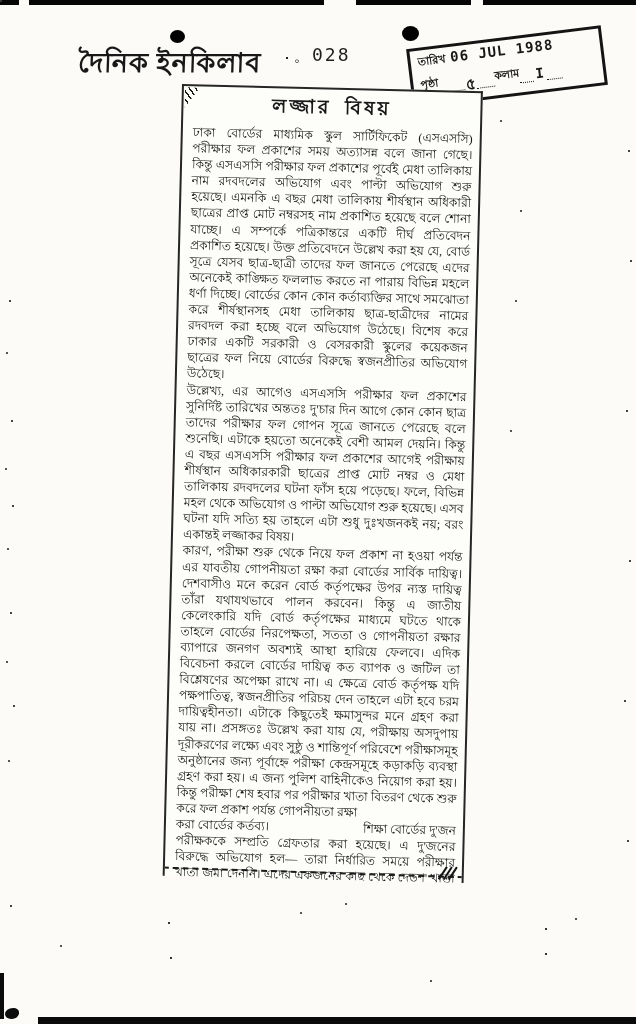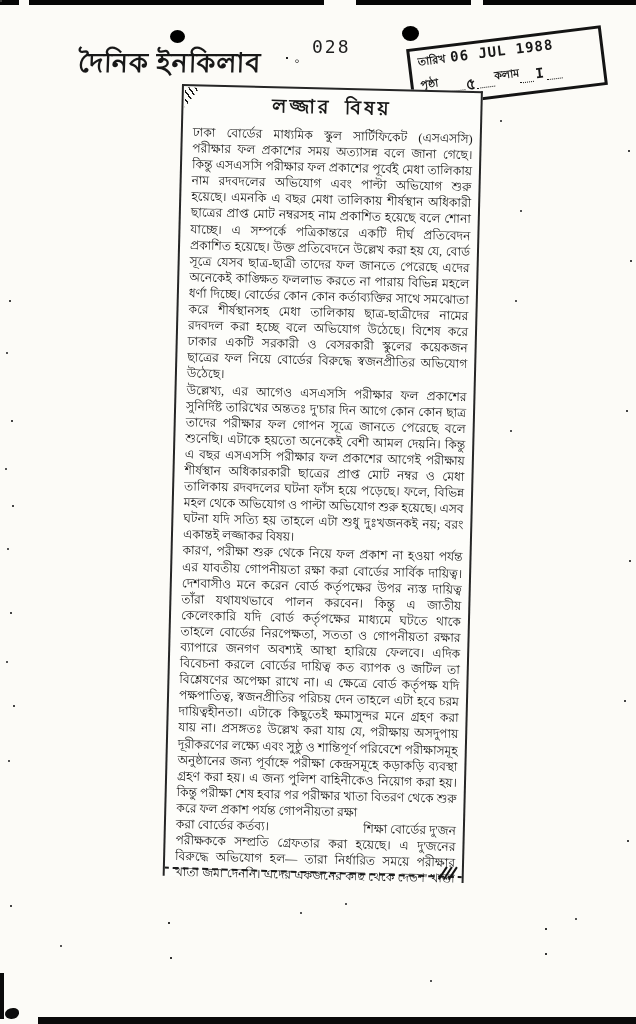--- a/index.html
+++ b/index.html
@@ -25,21 +25,21 @@
       8px 760px #555, 10px 905px #444, 168px 922px #333, 60px 945px #555, 170px 957px #333,
       300px 912px #555, 545px 928px #333, 575px 918px #555, 640px 0 #000,
       500px 120px #555, 520px 210px #555, 515px 300px #555, 510px 430px #555,
       628px 150px #444, 630px 260px #444, 626px 410px #444, 629px 560px #444,
       624px 700px #444, 627px 840px #444, 690px 955px #333, 545px 953px #333,
       345px 903px #555, 430px 980px #555, 286px 57px #222;}
   
   .masthead{position:absolute;left:78px;top:42px;font-size:27px;font-weight:bold;
     letter-spacing:1px;transform:skewX(-2deg);}
   .serial-mark{position:absolute;left:295px;top:52px;font-size:11px;color:#222;}
-  .serial{position:absolute;left:312px;top:36px;font-family:"DejaVu Sans Mono",monospace;
+  .serial{position:absolute;left:312px;top:44px;font-family:"DejaVu Sans Mono",monospace;
     font-size:18px;letter-spacing:2px;color:#1d1d1d;}
   
   .stamp{position:absolute;left:409px;top:37px;width:176px;height:50px;
     border:3px solid #141414;transform:rotate(-7deg);padding:2px 7px 2px 7px;box-sizing:content-box;}
   .stamp-l1{display:flex;align-items:baseline;gap:5px;font-size:11px;font-weight:bold;}
   .stamp-date{font-family:"DejaVu Sans Mono",monospace;font-weight:bold;font-size:14px;letter-spacing:1px;}
   .stamp-l2{display:flex;align-items:flex-end;font-size:11px;font-weight:bold;margin-top:4px;}
   .leader{border-bottom:1.5px dotted #1b1b1b;height:9px;}
   .ld1{width:26px;} .ld2{width:18px;} .ld3{width:14px;} .ld4{width:16px;}
   .pg-val{font-size:16px;line-height:10px;transform:rotate(-8deg);margin:0 1px;}

